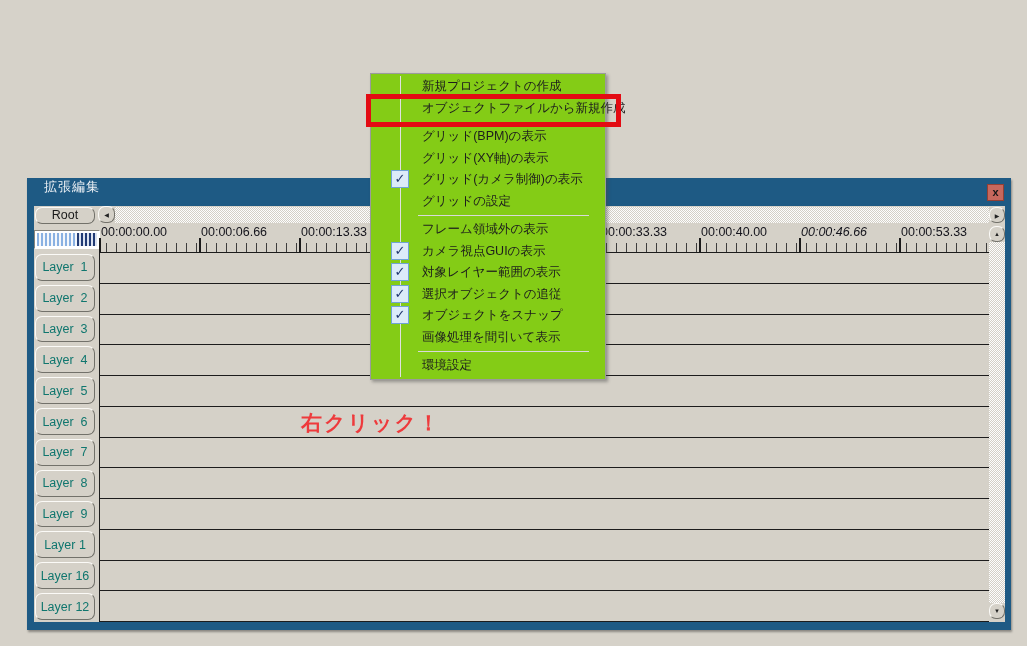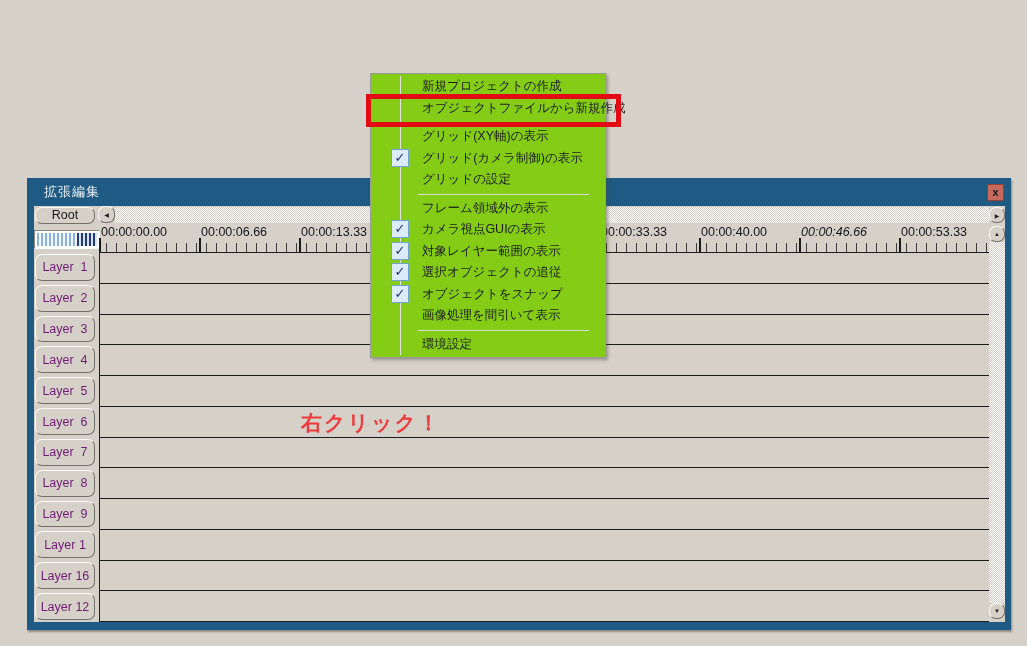--- a/index.html
+++ b/index.html
@@ -9,21 +9,21 @@
     font-family:"Liberation Sans","DejaVu Sans",sans-serif;
     -webkit-font-smoothing:antialiased;
   }
   
   .win{
     position:absolute;left:27px;top:178px;width:984px;height:452px;
     background:#1e5a84;box-shadow:1px 2px 2px rgba(0,0,0,.35);
   }
   .titlebar{
     position:absolute;left:0;top:0;right:0;height:28px;
-    display:flex;align-items:center;padding-left:17px;box-sizing:border-box;
+    display:flex;padding-left:17px;box-sizing:border-box;
     color:#eef2f6;font-size:13px;letter-spacing:1px;
   }
   .closebtn{
     position:absolute;right:7px;top:6px;width:17px;height:17px;
     background:#c7685d;border:1px solid #943f34;box-sizing:border-box;
     text-align:center;line-height:14px;font-size:11px;font-weight:bold;color:#151515;
     cursor:default;
   }
   .client{
     position:absolute;left:7px;top:28px;width:971px;height:416px;
@@ -72,21 +72,21 @@
   .minticks{
     position:absolute;left:7px;right:0;bottom:0;height:9px;
     background:repeating-linear-gradient(90deg,#3c3c3c 0 1px,transparent 1px 10px);
   }
   
   .lcol{position:absolute;left:1px;top:46px;width:60px;height:370px;
     display:flex;flex-direction:column;}
   .lcell{flex:1;position:relative;}
   .lbtn{
     position:absolute;left:0;right:0;top:2px;bottom:2px;
-    font-size:12.5px;color:#701a75;display:flex;align-items:center;justify-content:center;
+    font-size:12.5px;color:#0f766e;display:flex;align-items:center;justify-content:center;
     white-space:pre;
   }
   .rows{
     position:absolute;left:65px;top:46px;width:890px;height:370px;
     display:flex;flex-direction:column;box-sizing:border-box;
     border-left:1px solid #1c1c1c;border-top:1px solid #1c1c1c;
   }
   .trow{flex:1;border-bottom:1px solid #1c1c1c;background:#d5d1c8;}
   
   .menu{
@@ -231,20 +231,21 @@
           <div class="trow"></div>
         </div>
     </div>
   </div>
 
   <div class="menu" id="menu">
     <div class="gutterline"></div>
   <div class="mi"><span>新規プロジェクトの作成</span></div>
       <div class="mi"><span>オブジェクトファイルから新規作成</span></div>
       <div class="msep"></div>
+      <div class="mi"><span>グリッド(BPM)の表示</span></div>
       <div class="mi"><span>グリッド(XY軸)の表示</span></div>
       <div class="mi"><span class="chk">✓</span><span>グリッド(カメラ制御)の表示</span></div>
       <div class="mi"><span>グリッドの設定</span></div>
       <div class="msep"></div>
       <div class="mi"><span>フレーム領域外の表示</span></div>
       <div class="mi"><span class="chk">✓</span><span>カメラ視点GUIの表示</span></div>
       <div class="mi"><span class="chk">✓</span><span>対象レイヤー範囲の表示</span></div>
       <div class="mi"><span class="chk">✓</span><span>選択オブジェクトの追従</span></div>
       <div class="mi"><span class="chk">✓</span><span>オブジェクトをスナップ</span></div>
       <div class="mi"><span>画像処理を間引いて表示</span></div>

